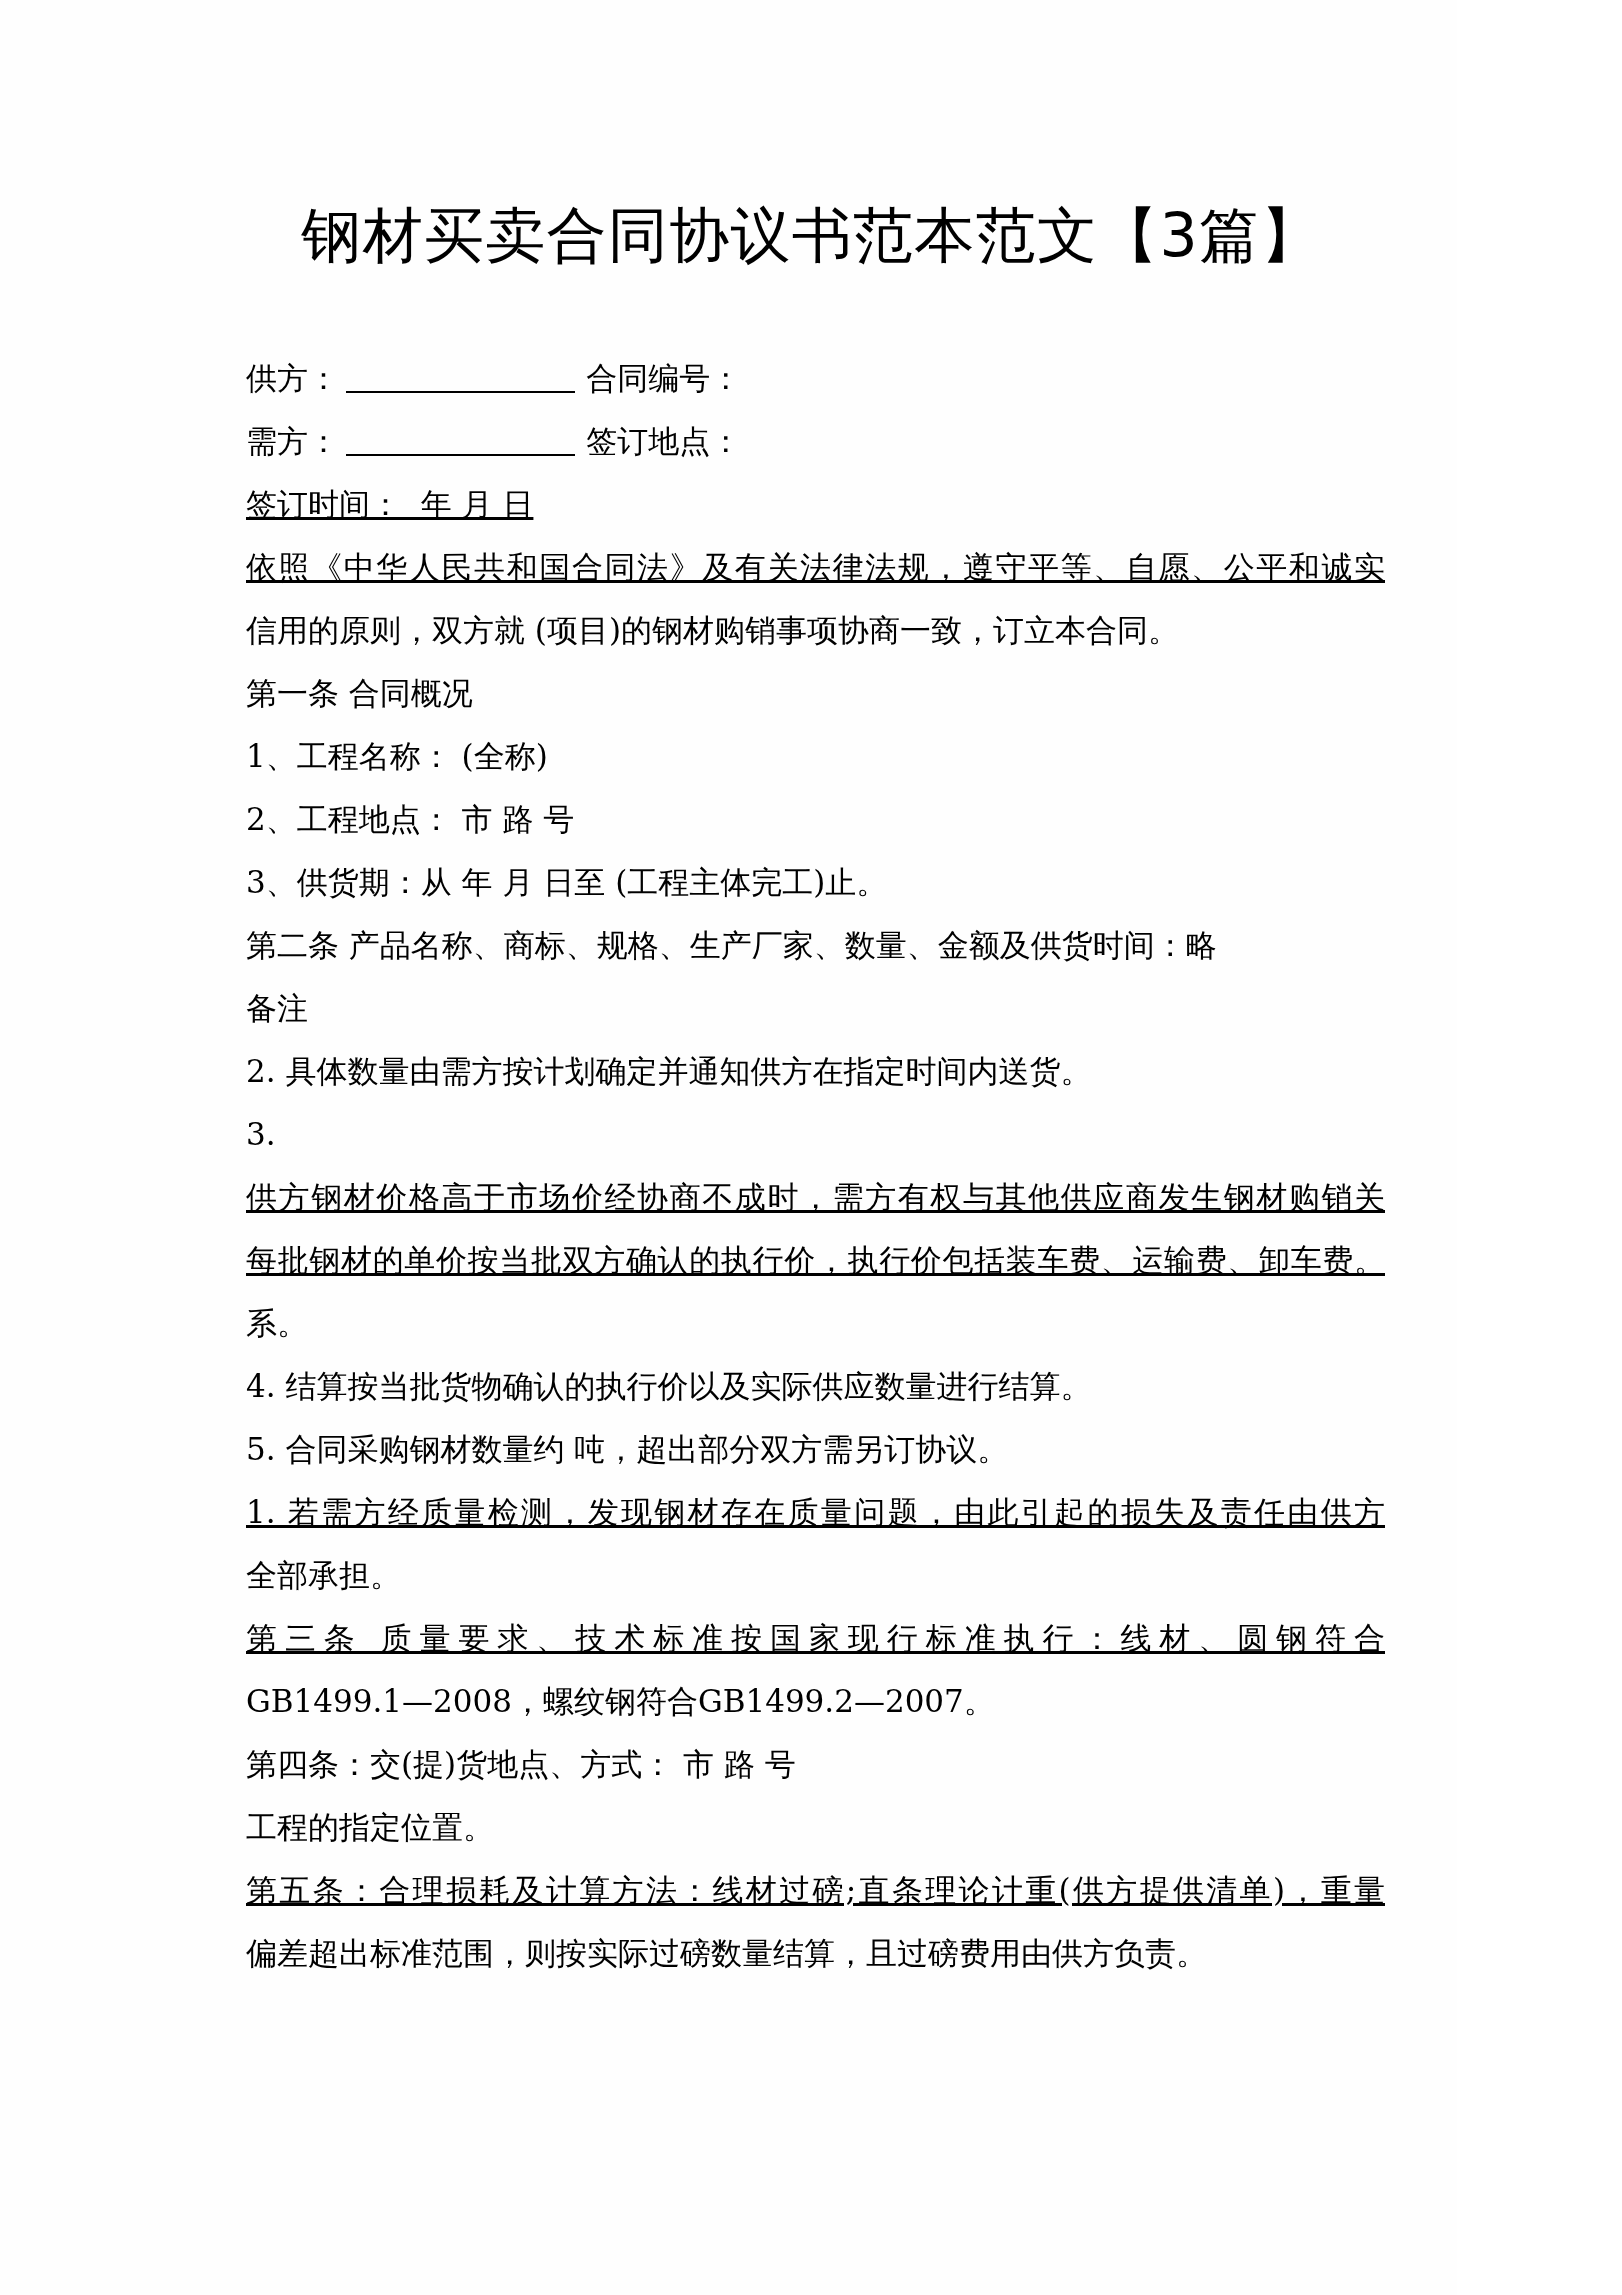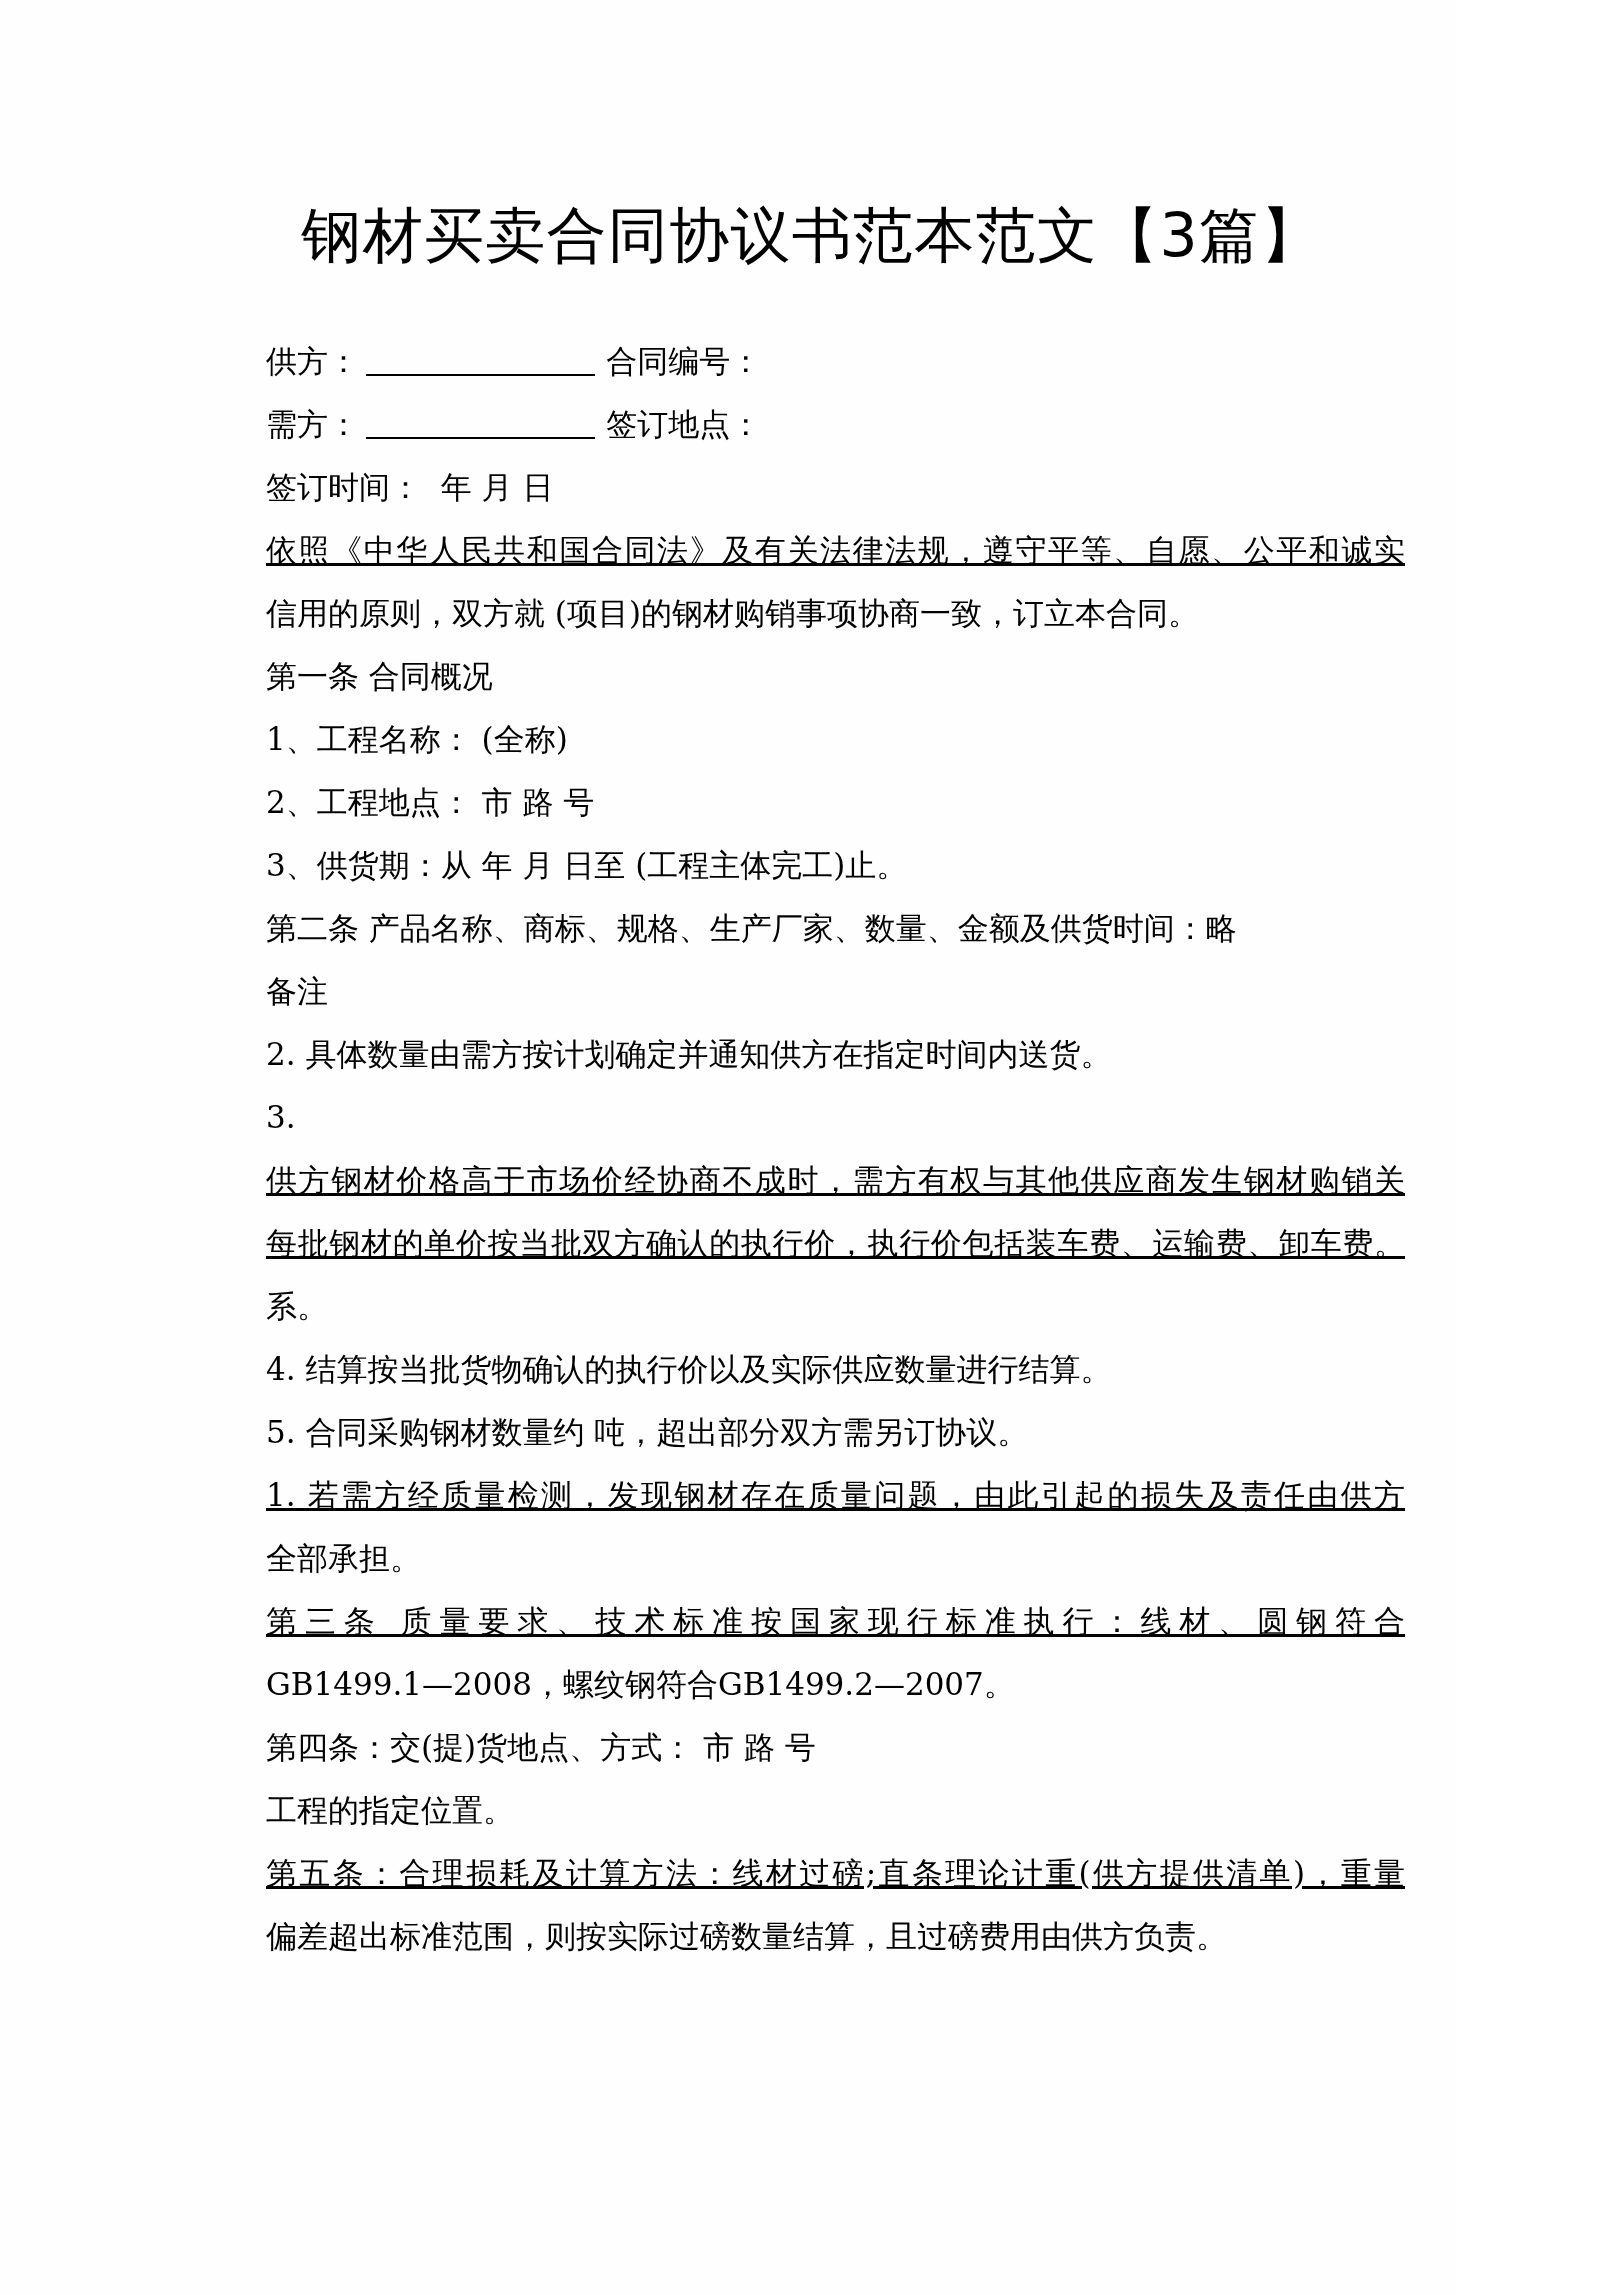--- a/index.html
+++ b/index.html
@@ -31,23 +31,22 @@
       text-align: center;
       font-size: 60px;
       line-height: 79px;
       font-weight: normal;
       letter-spacing: 1.3px;
       font-family: "DejaVu Sans", "Liberation Sans", sans-serif;
     }
     .body {
       position: absolute;
       left: 246px;
-      top: 330px;
+      top: 347px;
       width: 1139px;
-      margin-left: 20px;
     }
     .line {
       height: 63px;
       line-height: 63px;
       font-size: 31px;
       white-space: nowrap;
       overflow: visible;
     }
     .justify {
       text-align: justify;
@@ -74,21 +73,21 @@
   <div class="body">
 
     <div class="line">
       <span class="label">供方：</span><span class="blank"></span><span class="label">合同编号：</span>
     </div>
 
     <div class="line">
       <span class="label">需方：</span><span class="blank"></span><span class="label">签订地点：</span>
     </div>
 
-    <div class="line" style="white-space: pre;">签订时间：  年 月 日</div>
+    <div class="line" style="white-space: pre; text-decoration: underline;">签订时间：  年 月 日</div>
 
     <div class="line justify">依照《中华人民共和国合同法》及有关法律法规，遵守平等、自愿、公平和诚实</div>
     <div class="line">信用的原则，双方就 (项目)的钢材购销事项协商一致，订立本合同。</div>
     <div class="line">第一条 合同概况</div>
     <div class="line">1、工程名称： (全称)</div>
     <div class="line">2、工程地点： 市 路 号</div>
     <div class="line">3、供货期：从 年 月 日至 (工程主体完工)止。</div>
     <div class="line">第二条 产品名称、商标、规格、生产厂家、数量、金额及供货时间：略</div>
     <div class="line">备注</div>
     <div class="line">2. 具体数量由需方按计划确定并通知供方在指定时间内送货。</div>

